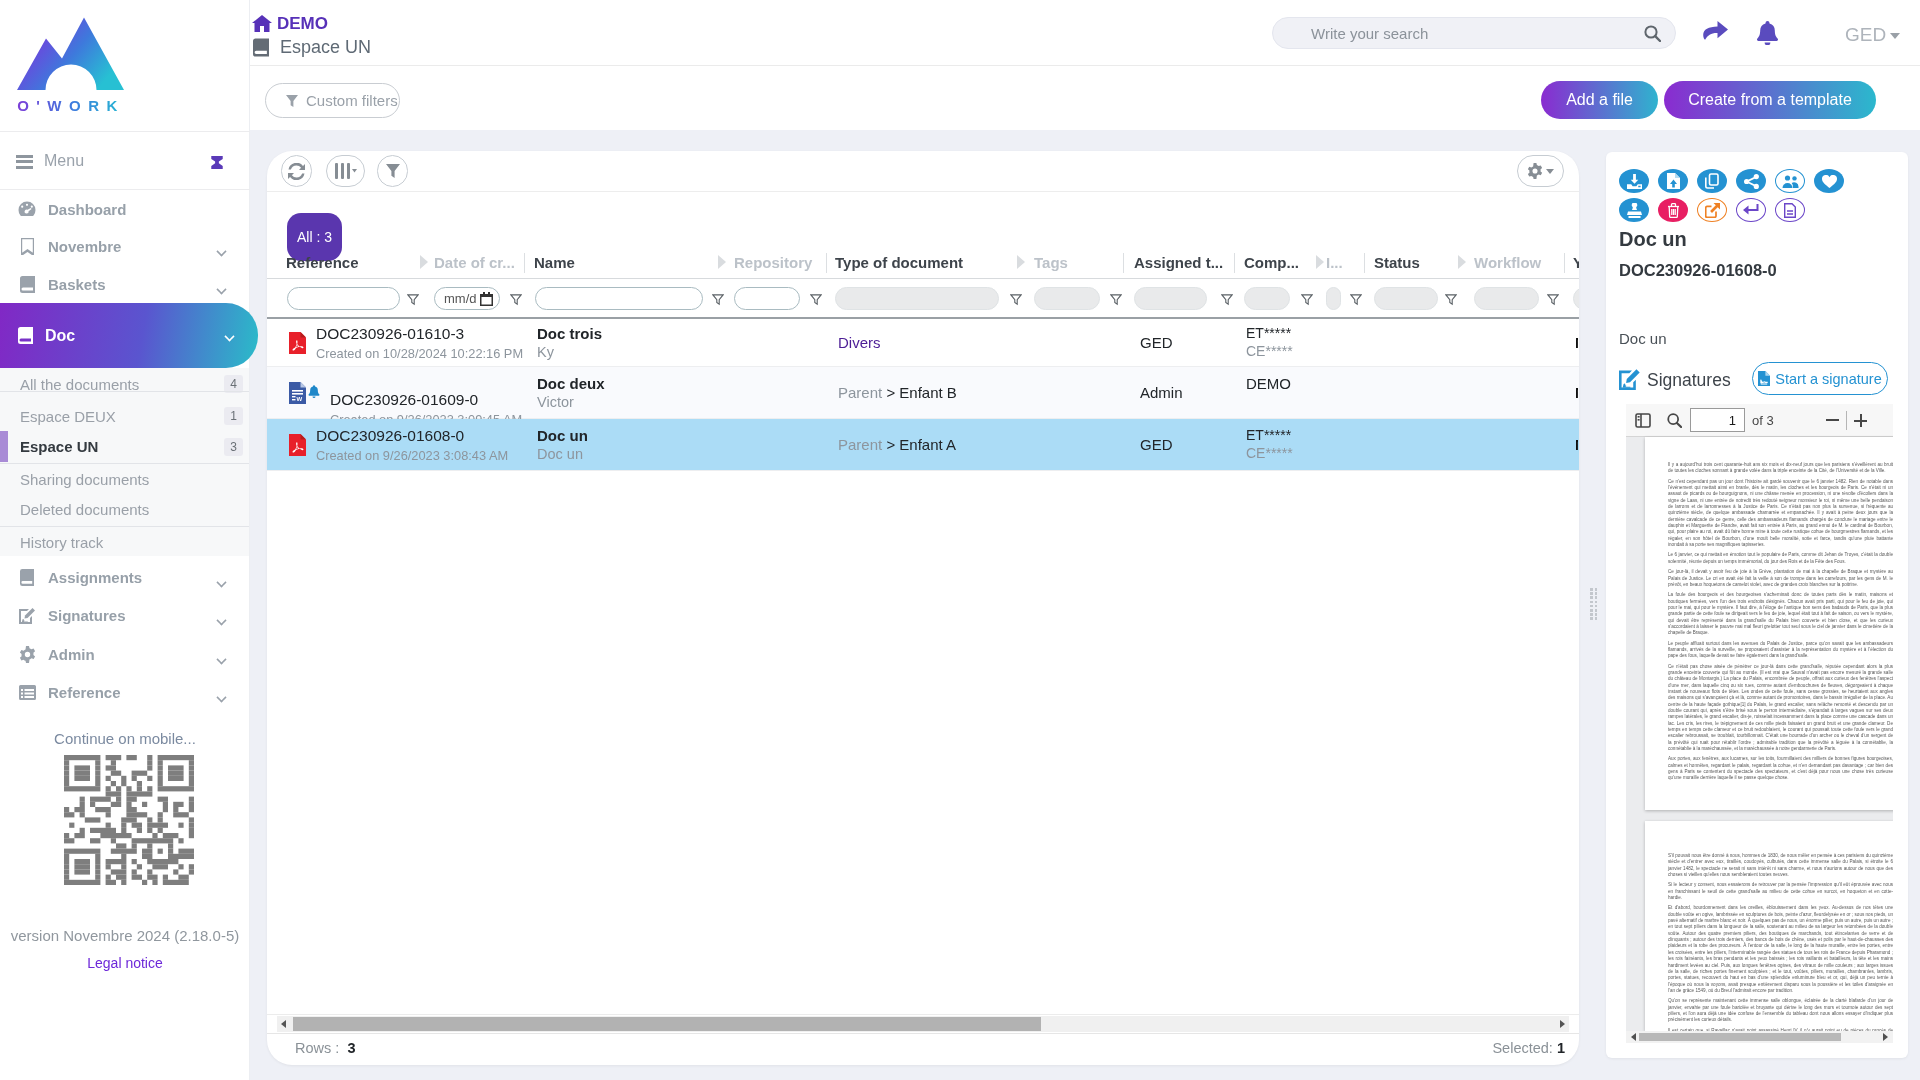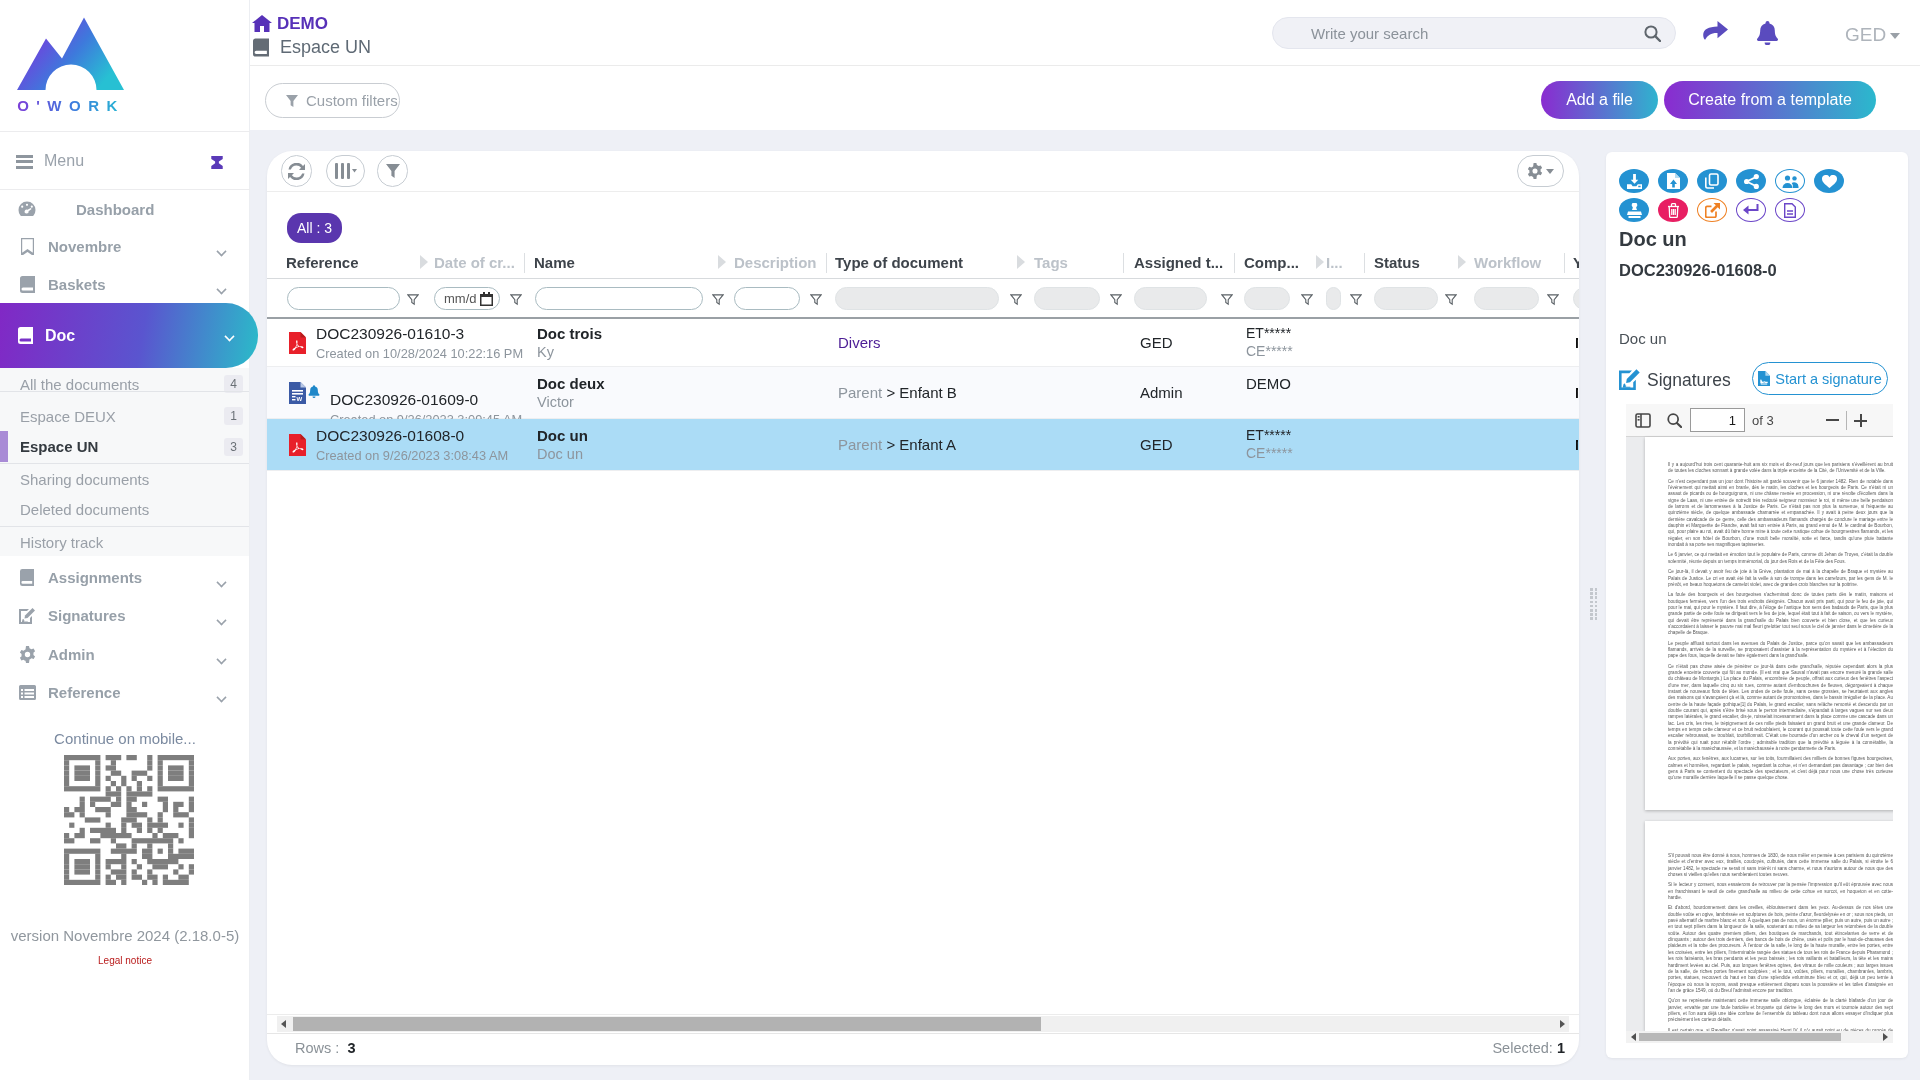--- a/index.html
+++ b/index.html
@@ -17,21 +17,21 @@
 .chevron { display:inline-block; width:9px; height:9px; border-right:2px solid #9aa2ab; border-bottom:2px solid #9aa2ab; transform:rotate(45deg) scale(.8); }
 .sub-item { position:absolute; left:0; width:250px; display:flex; align-items:center; color:#9aa0a8; font-size:15px; }
 .sub-item .lbl { margin-left:20px; }
 .badge { position:absolute; right:7px; background:#ebebf1; color:#6a7076; font-size:12px; border-radius:3px; padding:2px 6px; font-weight:normal; }
 #doc-pill { left:0; top:303px; width:258px; height:65px; background:linear-gradient(100deg,#8128c5 0%,#5a55cf 55%,#2abcc9 100%); border-radius:0 32px 32px 0; color:#fff; display:flex; align-items:center; font-size:16px; font-weight:bold; }
 #sublist { left:0; top:368px; width:249px; height:188px; background:#f7f8f9; }
 .sdiv { position:absolute; left:0; width:249px; height:1px; background:#e2e4e8; }
 
 #maincard { left:267px; top:151px; width:1312px; height:914px; background:#fff; border-radius:25px; box-shadow:0 1px 3px rgba(0,0,0,.06); overflow:hidden; }
 .circ-btn { position:absolute; border:1px solid #c6ccd2; border-radius:17px; background:#fff; display:flex; align-items:center; justify-content:center; }
-.chip { position:absolute; left:20px; top:62px; background:#5a36ae; color:#fff; font-size:14px; border-radius:14px; padding:7px 10px; }
+.chip { position:absolute; left:20px; top:62px; background:#5a36ae; color:#fff; font-size:14px; border-radius:14px; padding:16px 10px; }
 
 #rightcard { left:1606px; top:152px; width:302px; height:906px; background:#fff; border-radius:6px; box-shadow:0 1px 3px rgba(0,0,0,.06); }
 .ibtn { position:absolute; width:30px; height:24px; border-radius:50%; display:flex; align-items:center; justify-content:center; }
 .ibtn svg { display:block; }
 
 #viewer { position:absolute; left:20px; top:252px; width:267px; height:639px; background:#ebecee; overflow:hidden; }
 #vtoolbar { position:absolute; left:0; top:0; width:267px; height:33px; background:#f7f7f7; border-bottom:1px solid #d5d5d5; display:flex; align-items:center; color:#474747; }
 .pdfpage { position:absolute; left:19px; width:260px; background:#fff; box-shadow:0 1px 3px rgba(0,0,0,.25); }
 .pdftext { font-size:4.6px; line-height:6.35px; color:#585858; text-align:justify; padding:0 12px 0 23px; }
 .pdftext p { margin-bottom:4px; }
@@ -68,21 +68,21 @@
     <div style="height:2.8px;background:#8e969e;margin-bottom:2.6px;"></div>
     <div style="height:2.8px;background:#8e969e;margin-bottom:2.6px;"></div>
     <div style="height:2.8px;background:#8e969e;"></div>
   </div>
   <span style="position:absolute;left:44px;top:20px;font-size:16px;color:#9aa2ab;">Menu</span>
   <svg style="position:absolute;right:27px;top:24px;" width="12" height="13" viewBox="0 0 11 12.5">
       <path fill="#5a3ab8" d="M0 0 H11 V2.8 L7.3 5.3 V7 L11 9.7 V12.5 H0 V9.7 L3.7 7 V5.3 L0 2.8 Z"></path>
     </svg>
 </div>
 <div class="abs" id="side-top">
-  <div class="side-item" style="top:190px;gap:28px;">
+  <div class="side-item" style="top:190px;">
     <span class="ic">
         <svg width="18" height="16" viewBox="0 0 18 16">
           <path fill="#9aa2ab" d="M9 .5 A8.5 8.5 0 0 0 .5 9 a8.5 8.5 0 0 0 1.9 5.4 l.8.6 h11.6 l.8-.6 A8.5 8.5 0 0 0 17.5 9 A8.5 8.5 0 0 0 9 .5 z M9 2.7 a1.1 1.1 0 1 1 0 2.2 a1.1 1.1 0 0 1 0-2.2 z M4.2 4.6 a1.1 1.1 0 1 1 0 2.2 a1.1 1.1 0 0 1 0-2.2 z M13.8 4.6 a1.1 1.1 0 1 1 0 2.2 a1.1 1.1 0 0 1 0-2.2 z M13.6 8.1 l-3 2.2 a2 2 0 1 1-1.1-1.5 l3.3-1.9 z"></path>
         </svg>
       </span>
     <span>Dashboard</span>
   </div>
   <div class="side-item" style="top:227px;">
     <span class="ic">
         <svg width="13" height="17" viewBox="0 0 13 17">
@@ -340,21 +340,21 @@
           <rect x="114.4" y="119.6" width="10.4" height="5.2"></rect>
           <rect x="0.0" y="124.8" width="36.4" height="5.2"></rect>
           <rect x="41.6" y="124.8" width="10.4" height="5.2"></rect>
           <rect x="57.2" y="124.8" width="5.2" height="5.2"></rect>
           <rect x="78.0" y="124.8" width="5.2" height="5.2"></rect>
           <rect x="88.4" y="124.8" width="5.2" height="5.2"></rect>
           <rect x="98.8" y="124.8" width="26.0" height="5.2"></rect>
         </g>
       </svg></div>
   <div class="abs" style="left:0;top:927px;width:250px;text-align:center;font-size:15px;color:#90979e;">version Novembre 2024 (2.18.0-5)</div>
-  <div class="abs" style="left:0;top:955px;width:250px;text-align:center;font-size:10px;color:#b91c1c;">Legal notice</div>
+  <div class="abs" style="left:0;top:955px;width:250px;text-align:center;font-size:14px;color:#6d28d9;">Legal notice</div>
 </div>
 
 <div class="abs" id="header-content">
 
   <svg class="abs" style="left:252px;top:15px;" width="20" height="17" viewBox="0 0 20 17">
       <path fill="#5731b8" d="M10 0 L20 8 h-2.5 v9 H12 v-6 H8 v6 H2.5 V8 H0 z"></path>
     </svg>
   <span class="abs" style="left:277px;top:14px;font-size:17px;font-weight:bold;color:#5731b8;">DEMO</span>
   <svg class="abs" style="left:253px;top:38px;" width="16" height="19" viewBox="0 0 15 17">
       <path fill="#646c75" d="M2.5 0 H15 v17 H2.5 A2.5 2.5 0 0 1 0 14.5 V2.5 A2.5 2.5 0 0 1 2.5 0 z M3 11.5 a1 1 0 0 0 0 3 h10 v-3 z M4 4 h7 v2 H4 z M4 7.5 h7 v1.5 H4 z"></path>
@@ -423,21 +423,21 @@
 
   <div class="abs" style="left:0;top:99px;width:1091px;height:28px;">
       <span class="abs" style="left:19px;top:4px;font-size:15px;font-weight:bold;color:#3e444b;white-space:nowrap;">Reference</span>
       <span class="abs" style="left:267px;top:4px;font-size:15px;font-weight:bold;color:#3e444b;white-space:nowrap;">Name</span>
       <span class="abs" style="left:568px;top:4px;font-size:15px;font-weight:bold;color:#3e444b;white-space:nowrap;">Type of document</span>
       <span class="abs" style="left:867px;top:4px;font-size:15px;font-weight:bold;color:#3e444b;white-space:nowrap;">Assigned t...</span>
       <span class="abs" style="left:977px;top:4px;font-size:15px;font-weight:bold;color:#3e444b;white-space:nowrap;">Comp...</span>
       <span class="abs" style="left:1107px;top:4px;font-size:15px;font-weight:bold;color:#3e444b;white-space:nowrap;">Status</span>
       <span class="abs" style="left:1306px;top:4px;font-size:15px;font-weight:bold;color:#3e444b;white-space:nowrap;">Y</span>
       <span class="abs" style="left:167px;top:4px;font-size:15px;font-weight:bold;color:#bcc2c9;white-space:nowrap;">Date of cr...</span>
-      <span class="abs" style="left:467px;top:4px;font-size:15px;font-weight:bold;color:#bcc2c9;white-space:nowrap;">Description</span>
+      <span class="abs" style="left:467px;top:4px;font-size:15px;font-weight:bold;color:#bcc2c9;white-space:nowrap;">Repository</span>
       <span class="abs" style="left:767px;top:4px;font-size:15px;font-weight:bold;color:#bcc2c9;white-space:nowrap;">Tags</span>
       <span class="abs" style="left:1059px;top:4px;font-size:15px;font-weight:bold;color:#bcc2c9;white-space:nowrap;">I...</span>
       <span class="abs" style="left:1207px;top:4px;font-size:15px;font-weight:bold;color:#bcc2c9;white-space:nowrap;">Workflow</span>
       <span class="abs" style="left:153px;top:5px;width:0;height:0;border-left:8px solid #d9dcdf;border-top:7px solid transparent;border-bottom:7px solid transparent;"></span>
       <span class="abs" style="left:451px;top:5px;width:0;height:0;border-left:8px solid #d9dcdf;border-top:7px solid transparent;border-bottom:7px solid transparent;"></span>
       <span class="abs" style="left:750px;top:5px;width:0;height:0;border-left:8px solid #d9dcdf;border-top:7px solid transparent;border-bottom:7px solid transparent;"></span>
       <span class="abs" style="left:1049px;top:5px;width:0;height:0;border-left:8px solid #d9dcdf;border-top:7px solid transparent;border-bottom:7px solid transparent;"></span>
       <span class="abs" style="left:1191px;top:5px;width:0;height:0;border-left:8px solid #d9dcdf;border-top:7px solid transparent;border-bottom:7px solid transparent;"></span>
       <span class="abs" style="left:257px;top:3px;width:1px;height:20px;background:#dcdfe2;"></span>
       <span class="abs" style="left:559px;top:3px;width:1px;height:20px;background:#dcdfe2;"></span>

